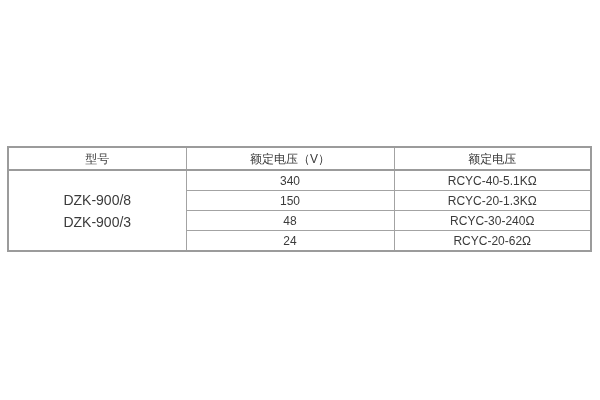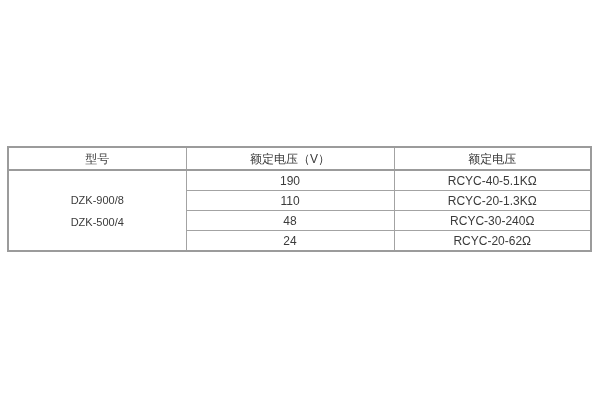--- a/index.html
+++ b/index.html
@@ -44,21 +44,21 @@
   }
   table.spec-table tr.header-row th {
     height: 21px;
     border-bottom: 2px solid #9b9b9b;
   }
   table.spec-table tr.data-row td {
     height: 19px;
   }
   td.model-cell .model-line {
     line-height: 22px;
-    font-size: 11px;
+    font-size: 14px;
   }
 </style>
 </head>
 <body>
 
 <div class="spec-table-wrap">
   <table class="spec-table">
     <colgroup>
       <col class="col-model">
       <col class="col-voltage">
@@ -66,27 +66,27 @@
     </colgroup>
     <tbody>
       <tr class="header-row">
         <th>型号</th>
         <th>额定电压（V）</th>
         <th>额定电压</th>
       </tr>
       <tr class="data-row">
         <td class="model-cell" rowspan="4">
           <div class="model-line">DZK-900/8</div>
-          <div class="model-line">DZK-500/4</div>
+          <div class="model-line">DZK-900/3</div>
         </td>
-        <td>190</td>
+        <td>340</td>
         <td>RCYC-40-5.1KΩ</td>
       </tr>
       <tr class="data-row">
-        <td>110</td>
+        <td>150</td>
         <td>RCYC-20-1.3KΩ</td>
       </tr>
       <tr class="data-row">
         <td>48</td>
         <td>RCYC-30-240Ω</td>
       </tr>
       <tr class="data-row">
         <td>24</td>
         <td>RCYC-20-62Ω</td>
       </tr>

